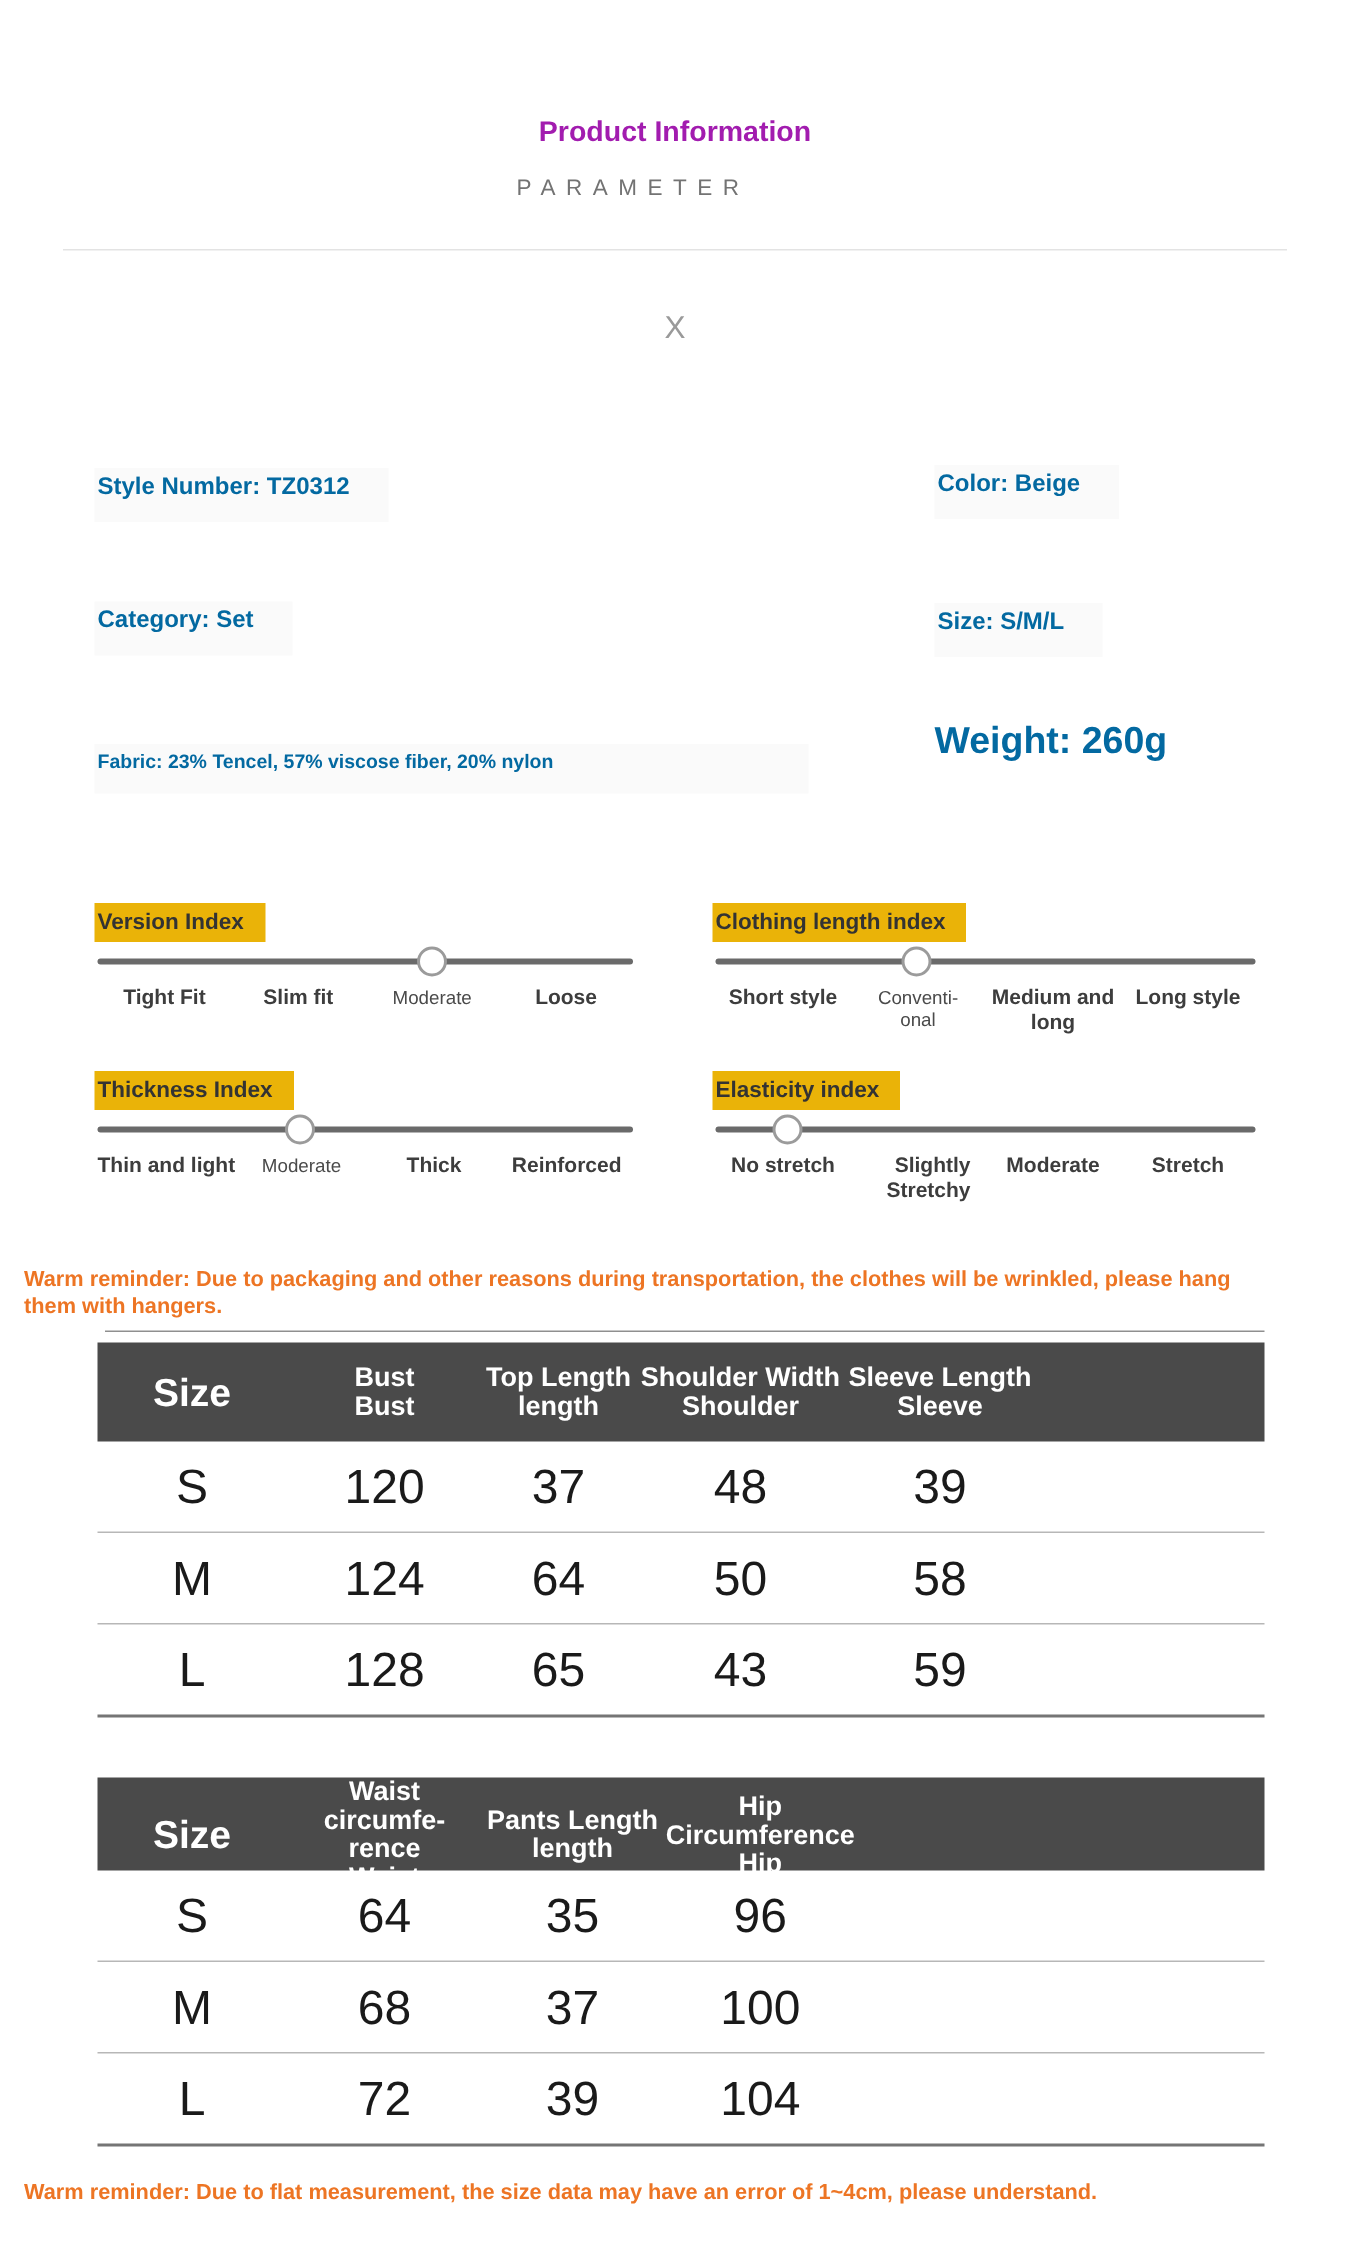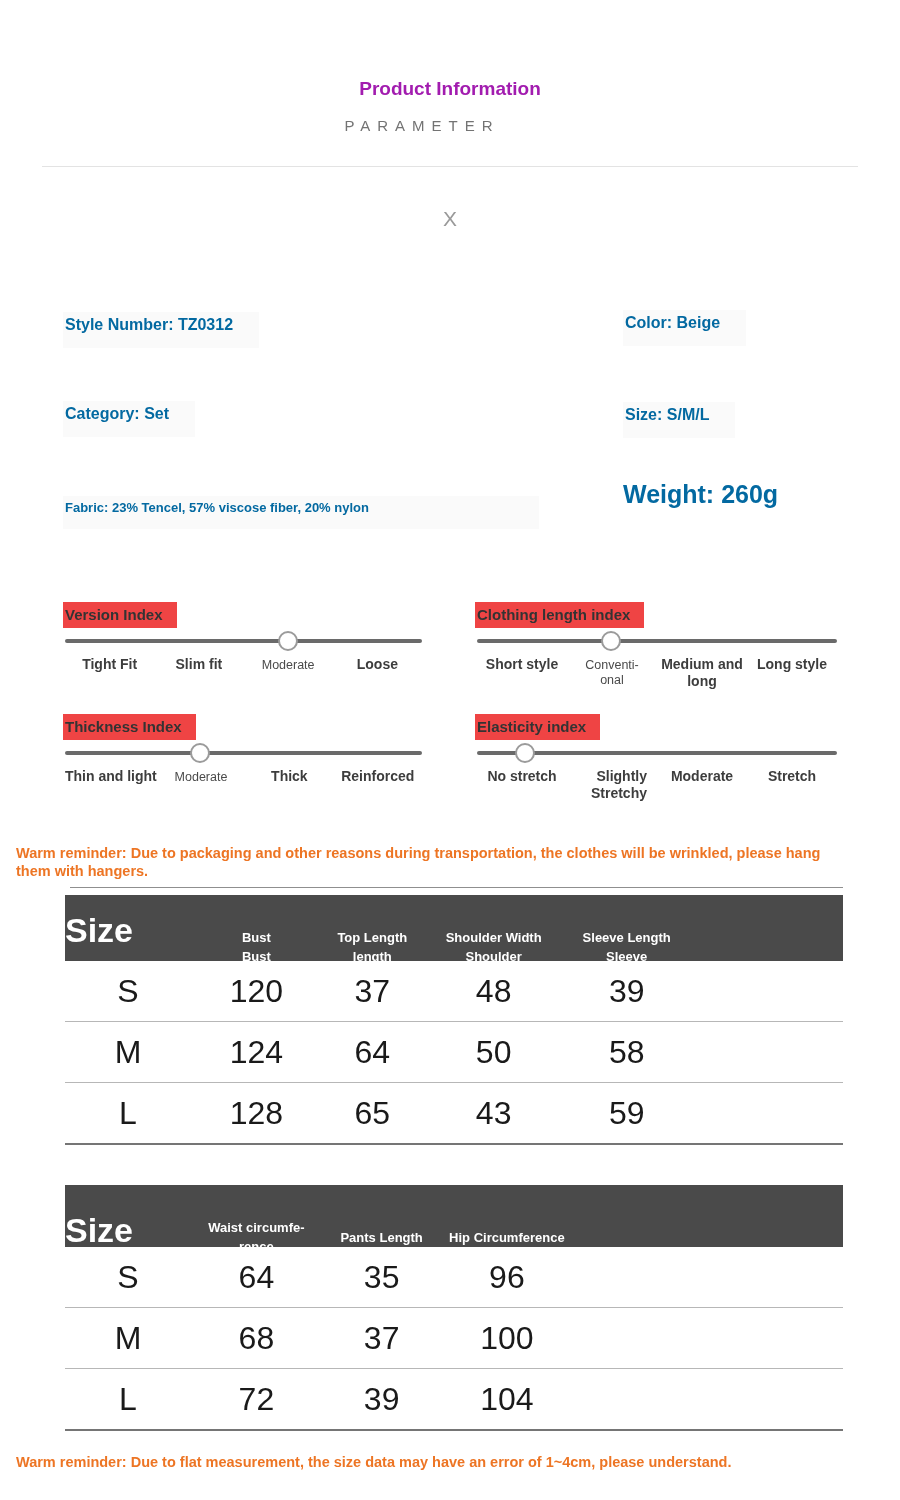--- a/index.html
+++ b/index.html
@@ -18,21 +18,21 @@
   .info.sm{font-size:16px;}
   .i-style{left:63px;top:312px;}
   .i-color{left:623px;top:310px;}
   .i-cat{left:63px;top:401px;}
   .i-size{left:623px;top:402px;}
   .i-fabric{left:63px;top:480px;font-size:13px;padding-right:170px;margin-top:16px;}
   .i-weight{left:623px;top:480px;font-size:25px;background:none;padding:0;}
 
   
   .idx{position:absolute;}
-  .idx-title{font-size:15px;font-weight:700;color:#333;line-height:22px;background:#ef4444;display:inline-block;padding:2px 14px 2px 2px;margin-left:-2px;}
+  .idx-title{font-size:15px;font-weight:700;color:#333;line-height:22px;background:#eab308;display:inline-block;padding:2px 14px 2px 2px;margin-left:-2px;}
   .idx-track{position:relative;height:4px;background:#6a6a6a;border-radius:2px;margin-top:11px;}
   .idx-knob{position:absolute;top:50%;width:20px;height:20px;background:#fff;border:2px solid #9b9b9b;border-radius:50%;transform:translate(-50%,-50%);box-sizing:border-box;}
   .idx-labels{display:grid;grid-template-columns:repeat(4,1fr);margin-top:13px;align-items:start;}
   .idx-label{text-align:center;font-size:14px;font-weight:700;color:#3d3d3d;line-height:1.2;}
   .idx-label.nw{white-space:nowrap;}
   .idx-label.small{font-size:12.5px;font-weight:400;color:#4a4a4a;padding-top:2px;}
   .idx-label.narrow{max-width:66px;margin:0 auto;}
   .idx-label.wrap92{max-width:92px;margin:0 auto;}
   .idx-label.wrap70{max-width:70px;margin:0 auto;text-align:right;}
   .s-ver{left:65px;top:602px;width:357px;}
@@ -46,22 +46,22 @@
   .r2{left:16px;top:1453px;width:870px;}
   .tline{left:70px;top:887px;width:773px;height:1px;background:#8f8f8f;}
 
   
   .stable{position:absolute;left:65px;width:778px;}
   .t1{top:895px;}
   .t2{top:1185px;}
   .st-head{display:grid;background:#4a4a4a;color:#fff;align-items:center;}
   .t1 .st-head{height:66px;grid-template-columns:16.2% 16.8% 13% 18.2% 16% 19.8%;}
   .t2 .st-head{height:62px;grid-template-columns:16.2% 16.8% 15.4% 16.8% 34.8%;}
-  .st-size{font-size:34px;font-weight:700;}
-  .st-col{text-align:center;font-size:13px;font-weight:700;line-height:19px;margin-top:33px;}
+  .st-size{text-align:center;font-size:26px;font-weight:700;}
+  .st-col{text-align:center;font-size:18px;font-weight:700;line-height:19px;}
   .st-col .l1.waist{max-width:100px;margin:0 auto;}
   .st-row{display:grid;height:60px;align-items:center;}
   .t1 .st-row{grid-template-columns:16.2% 16.8% 13% 18.2% 16% 19.8%;}
   .t2 .st-row{grid-template-columns:16.2% 16.8% 15.4% 16.8% 34.8%;}
   .st-row + .st-row{border-top:1px solid #b7b7b7;}
   .st-row.last{border-bottom:2px solid #757575;}
   .st-rsize,.st-cell{text-align:center;font-size:32px;font-weight:400;color:#1a1a1a;}
 </style>
 </head>
 <body>

